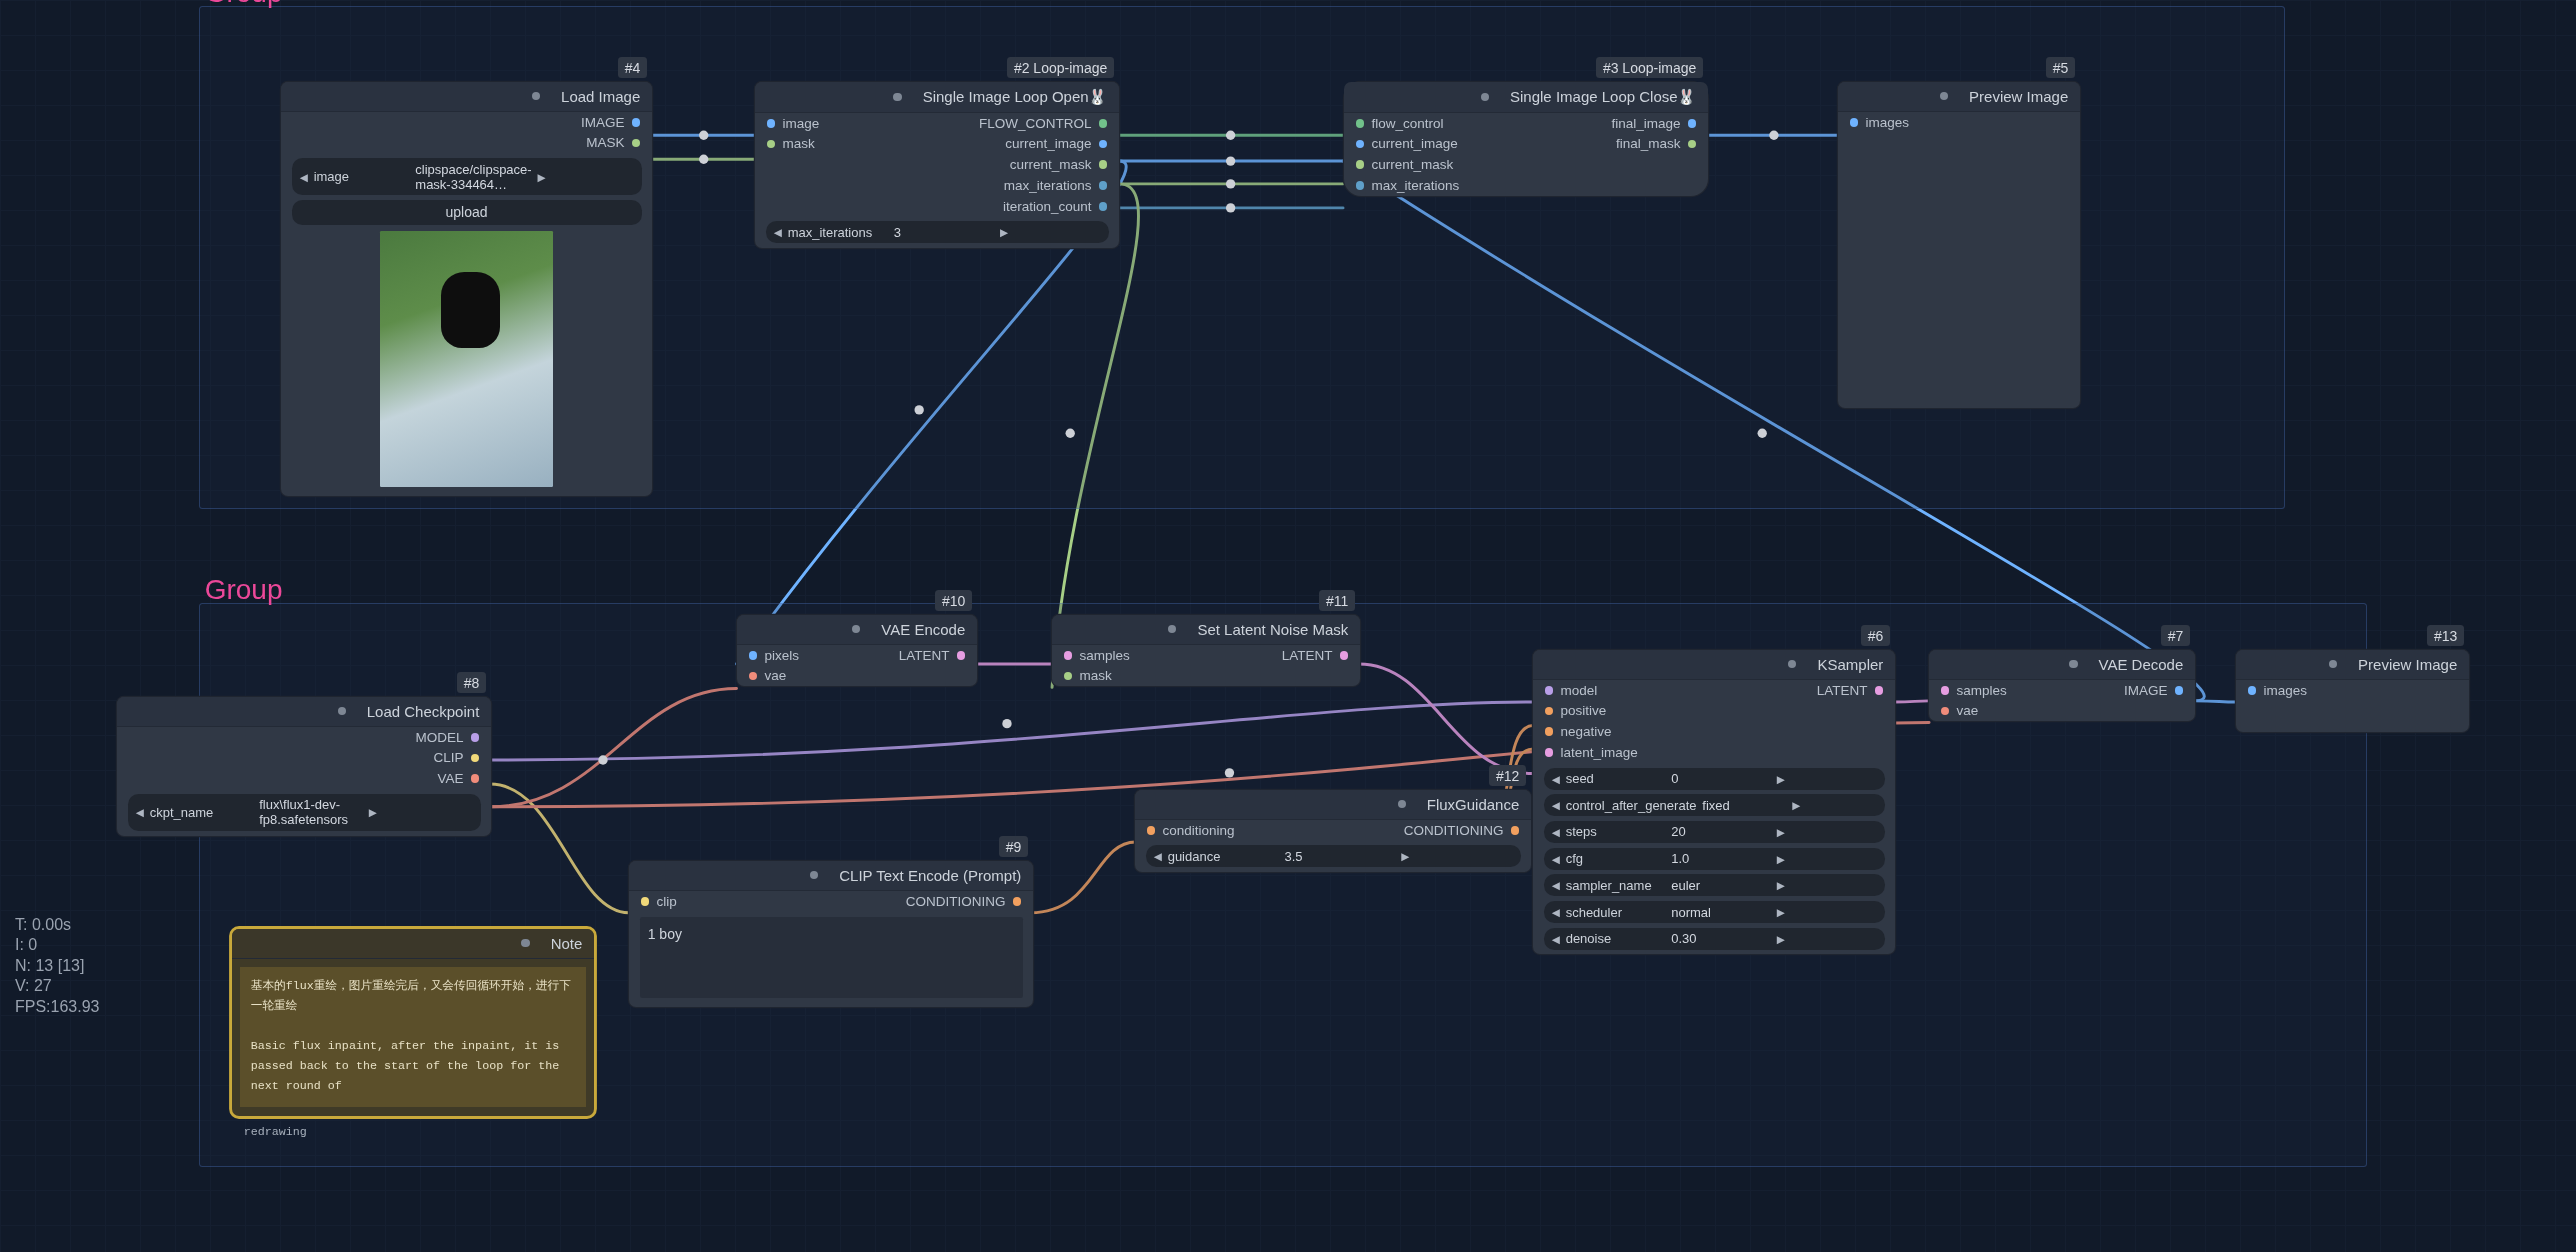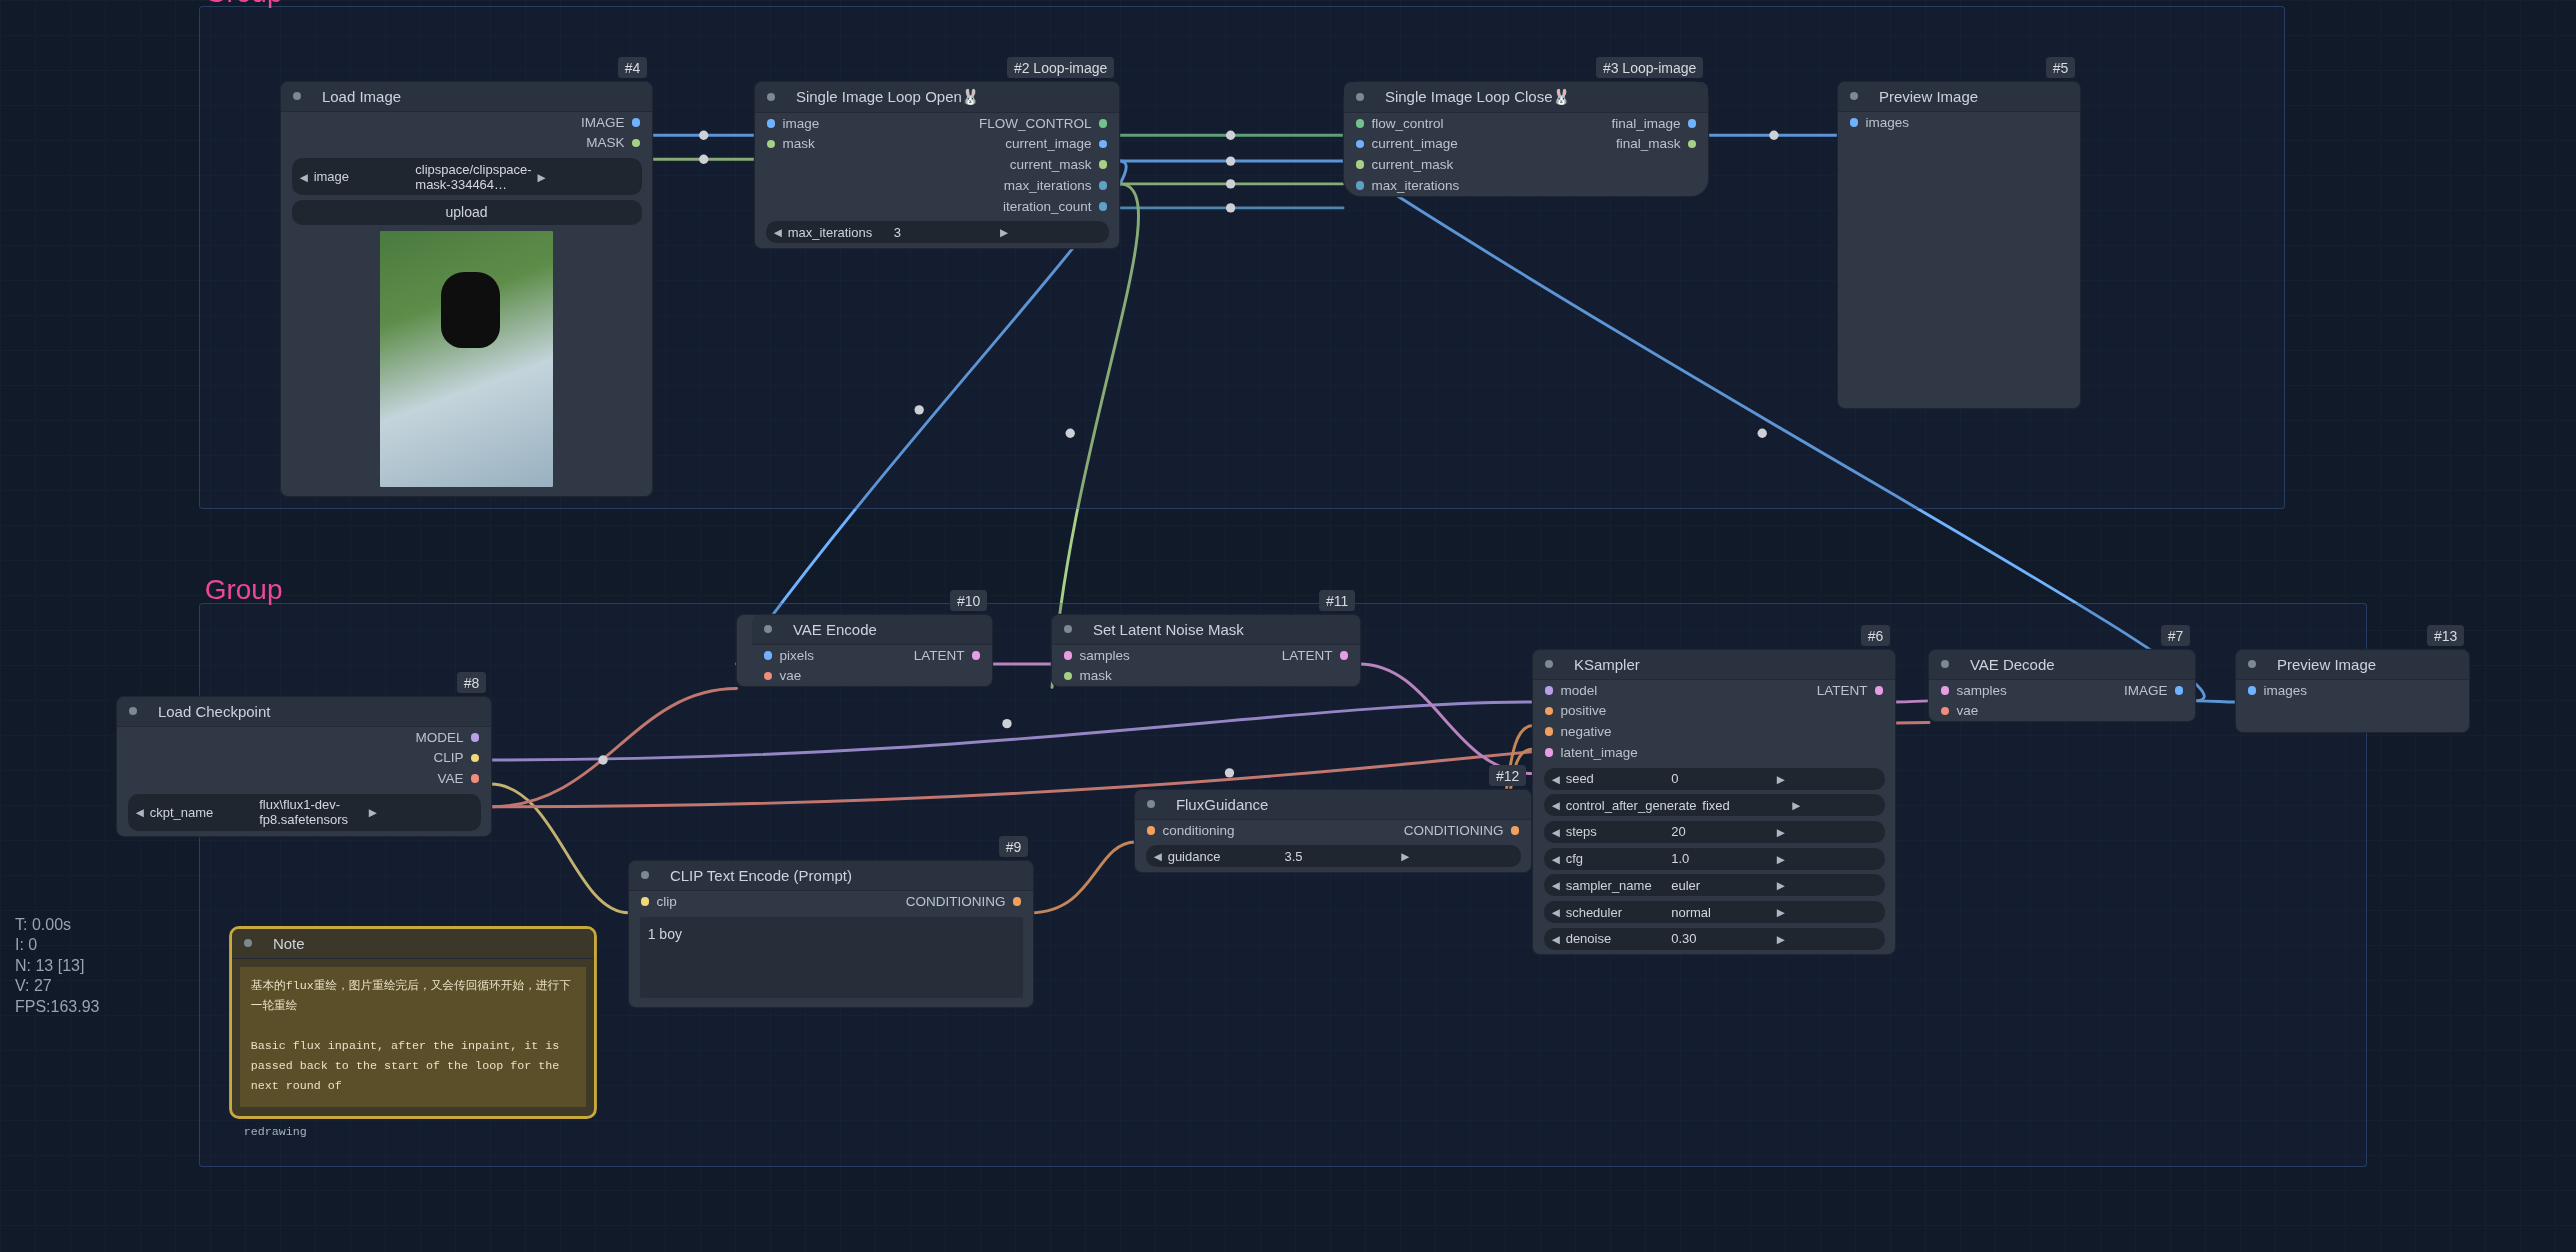--- a/index.html
+++ b/index.html
@@ -1,21 +1,21 @@
 <!DOCTYPE html>
 <html style="font-size:9.4px"><head>
 <meta charset="utf-8">
 <style>
 html,body{margin:0;padding:0;width:2576px;height:1253px;background:#111a29;overflow:hidden;font-family:Arial,sans-serif;color:#cdd3db;}
 .grid{position:absolute;inset:0;background-image:linear-gradient(#1a2436 0.6px,transparent 0.6px),linear-gradient(90deg,#1a2436 0.6px,transparent 0.6px);background-size:35px 35px;opacity:.55;}
 .group{position:absolute;border:0.6px solid rgba(80,120,200,.35);border-radius:3.5px;background:rgba(26,40,68,.22);}
 .group-title{position:absolute;top:-30px;left:4.7px;font-size:28px;color:#ec4899;font-weight:500;}
 .badge{position:absolute;top:-24.6px;right:4.7px;background:#2f3744;font-size:14px;padding:2.3px 7px;border-radius:3.5px;color:#d7dbe2;}
 .node{position:absolute;background:#303845;border-radius:7px;box-shadow:0 0 0 1.2px #1f2530;overflow:visible;}
-.node-head{display:flex;align-items:center;gap:21px;padding:5.9px 11.7px;font-size:15px;background:#2a3240;border-radius:7px 7px 0 0;border-bottom:0.6px solid #232a36;}
+.node-head{display:flex;align-items:center;gap:21px;padding:5.9px 11.7px;font-size:15px;background:#2a3240;border-radius:7px 7px 0 0;border-bottom:0.6px solid #232a36;justify-content:flex-end;}
 .dot-head{width:8.2px;height:8.2px;border-radius:50%;background:#7e8794;}
 .ports{position:relative;}
 .prow{display:flex;justify-content:space-between;align-items:center;padding:2.9px 11.7px;font-size:13.5px;color:#bac2cd;}
 .p-l,.p-r{display:flex;align-items:center;gap:7px;}
 .port{width:8.8px;height:8.8px;border-radius:50%;display:inline-block;}
 .p-img{background:#6fb3ff;} .p-mask{background:#a7cf86;} .p-latent{background:#e69de1;} .p-model{background:#b99fe8;}
 .p-clip{background:#f1d97a;} .p-vae{background:#f08c7b;} .p-cond{background:#f2a05f;} .p-flow{background:#72c28b;} .p-int{background:#5fa0c9;}
 .widget{margin:4.7px 10.5px;background:#20262f;border-radius:10.5px;display:flex;align-items:center;justify-content:space-between;padding:3.5px 8.2px;font-size:13px;}
 .tri{color:#aeb6c2;font-size:10.5px;}
 .widget span+span{flex:1;text-align:left;margin-left:5.9px;}
@@ -252,21 +252,21 @@
       <div class="prow">
         <span class="p-l">
           <span class="port p-img"></span>
           <span>images</span>
         </span>
         <span></span>
       </div>
     </div>
 </div>
 
-<div class="node" style="left:737px;top:615px;width:240px;padding-left:15px;">
+<div class="node" style="left:737px;top:615px;width:240px;">
   <div class="badge">#10</div>
   <div class="node-head">
       <span class="dot-head"></span>
       <span>VAE Encode</span>
     </div>
   <div class="ports">
     <div class="prow">
         <span class="p-l">
           <span class="port p-img"></span>
           <span>pixels</span>

